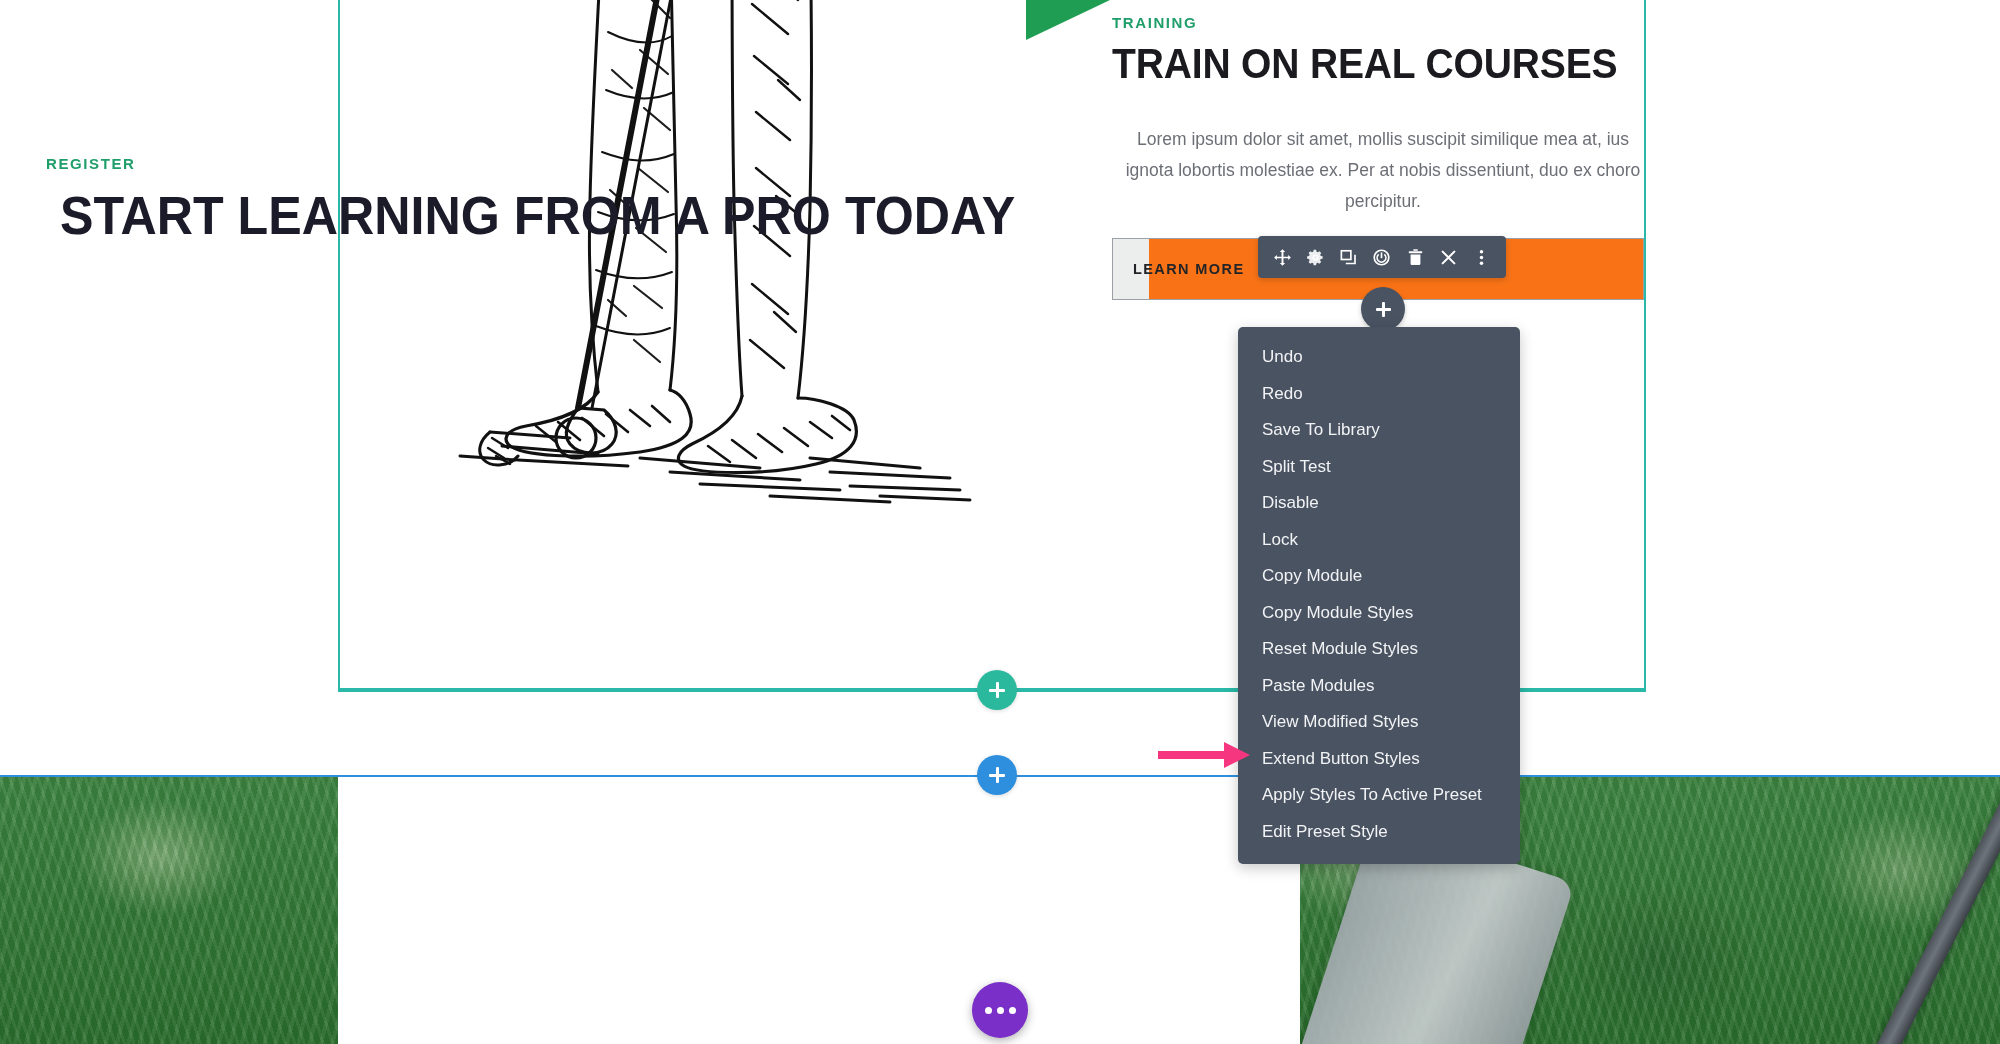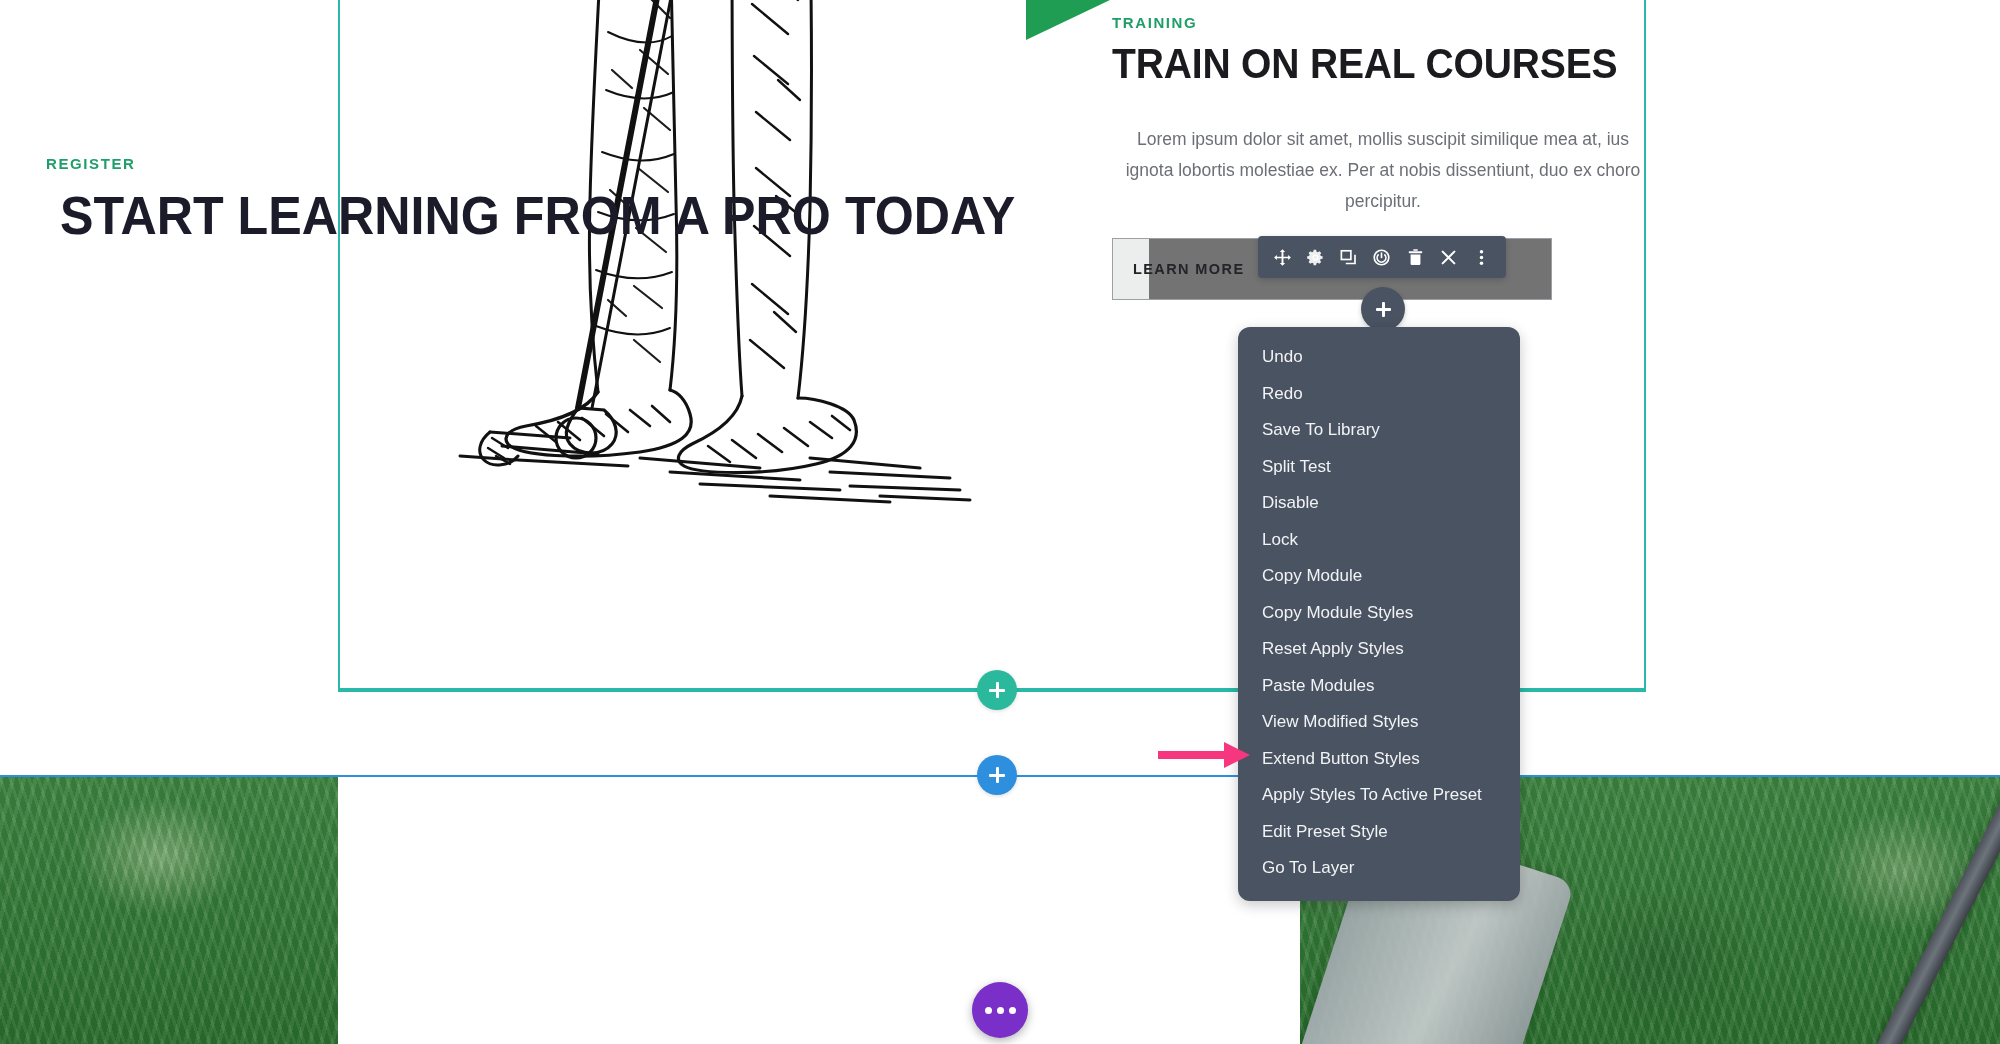--- a/index.html
+++ b/index.html
@@ -38,22 +38,22 @@
     letter-spacing:-0.2px;transform:scaleX(0.93);transform-origin:left top;
     white-space:nowrap;
   }
   .body-copy{
     position:absolute;left:0;top:118px;width:530px;margin:6px;
     font-size:17.5px;line-height:31px;color:#6d6f76;font-weight:400;
   }
 
   
   .btn-wrap{
-    position:absolute;left:1112px;top:238px;width:440px;height:62px;
-    border:1px solid #9aa0a6;box-sizing:border-box;background:#737373;
+    position:absolute;left:1112px;top:238px;width:532px;height:62px;
+    border:1px solid #9aa0a6;box-sizing:border-box;background:#f97316;
   }
   .btn-highlight{position:absolute;left:0;top:0;width:36px;height:100%;background:#eceded;}
   .btn-label{
     position:absolute;left:20px;top:50%;transform:translateY(-50%);
     font-family:"Liberation Sans Narrow","Liberation Sans",sans-serif;
     font-size:14.5px;font-weight:bold;letter-spacing:1.4px;color:#232428;
   }
 
   
   .corner-badge{
@@ -80,21 +80,21 @@
   .plus-round .pl{position:relative;width:15px;height:15px;}
   .plus-round .pl:before,.plus-round .pl:after{
     content:"";position:absolute;background:#fff;border-radius:1px;
   }
   .plus-round .pl:before{left:6px;top:0;width:3px;height:15px;}
   .plus-round .pl:after{left:0;top:6px;width:15px;height:3px;}
 
   
   .ctx-menu{
     position:absolute;left:1238px;top:327px;width:282px;
-    background:#4a5362;border-radius:12px;padding:12px 0 14px 0;
+    background:#4a5362;border-radius:5px;padding:12px 0 14px 0;
     box-shadow:0 4px 14px rgba(0,0,0,.22);z-index:45;
   }
   .ctx-item{
     padding:0 0 0 24px;height:36.5px;line-height:36.5px;
     color:#f2f3f5;font-size:17px;white-space:nowrap;cursor:pointer;
   }
 
   
   .arrow-annot{position:absolute;left:1158px;top:740px;width:92px;height:30px;z-index:60;}
 
@@ -363,27 +363,26 @@
 
   <div class="ctx-menu">
     <div class="ctx-item">Undo</div>
     <div class="ctx-item">Redo</div>
     <div class="ctx-item">Save To Library</div>
     <div class="ctx-item">Split Test</div>
     <div class="ctx-item">Disable</div>
     <div class="ctx-item">Lock</div>
     <div class="ctx-item">Copy Module</div>
     <div class="ctx-item">Copy Module Styles</div>
-    <div class="ctx-item">Reset Apply Styles</div>
+    <div class="ctx-item">Reset Module Styles</div>
     <div class="ctx-item">Paste Modules</div>
     <div class="ctx-item">View Modified Styles</div>
     <div class="ctx-item">Extend Button Styles</div>
     <div class="ctx-item">Apply Styles To Active Preset</div>
     <div class="ctx-item">Edit Preset Style</div>
-    <div class="ctx-item">Go To Layer</div>
   </div>
 
   <svg class="arrow-annot" viewBox="0 0 92 30">
     <path d="M0 11 H66 V2 L92 15 L66 28 V19 H0 Z" fill="#f6377f"></path>
   </svg>
 
   <div class="rowline"></div>
   <div class="add-row">
     <span class="pl"></span>
   </div>

